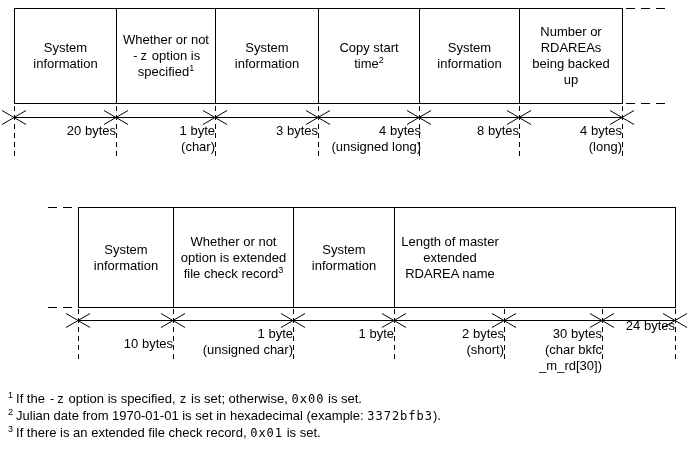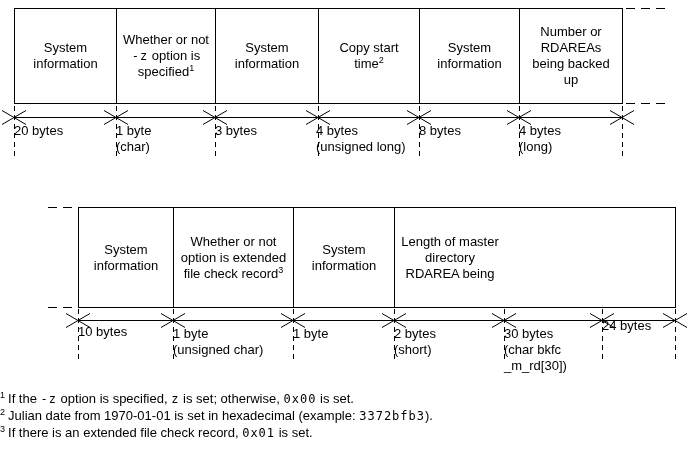--- a/index.html
+++ b/index.html
@@ -51,37 +51,37 @@
   .cell:last-child {
     border-right: none;
   }
   .cell-text {
     width: 100%;
     text-align: center;
     line-height: 16px;
   }
   .size-label {
     position: absolute;
-    text-align: left;
+    text-align: right;
     line-height: 16px;
     white-space: pre-line;
   }
   .mono {
     font-family: "DejaVu Sans Mono", monospace;
     font-size: 12px;
     letter-spacing: 1px;
   }
   .sup {
     font-size: 9px;
     vertical-align: super;
     line-height: 0;
   }
   .footnotes {
     position: absolute;
-    left: 0;
+    left: 8px;
     top: 391px;
     width: 660px;
   }
   .footnote {
     line-height: 16px;
     margin: 0 0 1px 0;
   }
   .footnote .sup {
     margin-right: 3px;
   }
@@ -185,25 +185,25 @@
     <div class="cell" style="width:95px">
       <div class="cell-text">System information</div>
     </div>
     <div class="cell" style="width:120px">
       <div class="cell-text"><span>Whether or not option is extended file check record</span><span class="sup">3</span></div>
     </div>
     <div class="cell" style="width:101px">
       <div class="cell-text">System information</div>
     </div>
     <div class="cell" style="width:110px">
-      <div class="cell-text">Length of master directory RDAREA being</div>
+      <div class="cell-text">Length of master extended RDAREA name</div>
     </div>
   </div>
 
-  <div class="size-label" style="left:78px;  top:324px; width:95px">10 bytes</div>
+  <div class="size-label" style="left:78px;  top:336px; width:95px">10 bytes</div>
   <div class="size-label" style="left:173px; top:326px; width:120px">1 byte
 (unsigned char)</div>
   <div class="size-label" style="left:293px; top:326px; width:101px">1 byte</div>
   <div class="size-label" style="left:394px; top:326px; width:110px">2 bytes
 (short)</div>
   <div class="size-label" style="left:504px; top:326px; width:98px">30 bytes
 (char bkfc
 _m_rd[30])</div>
   <div class="size-label" style="left:602px; top:318px; width:73px">24 bytes</div>
 

